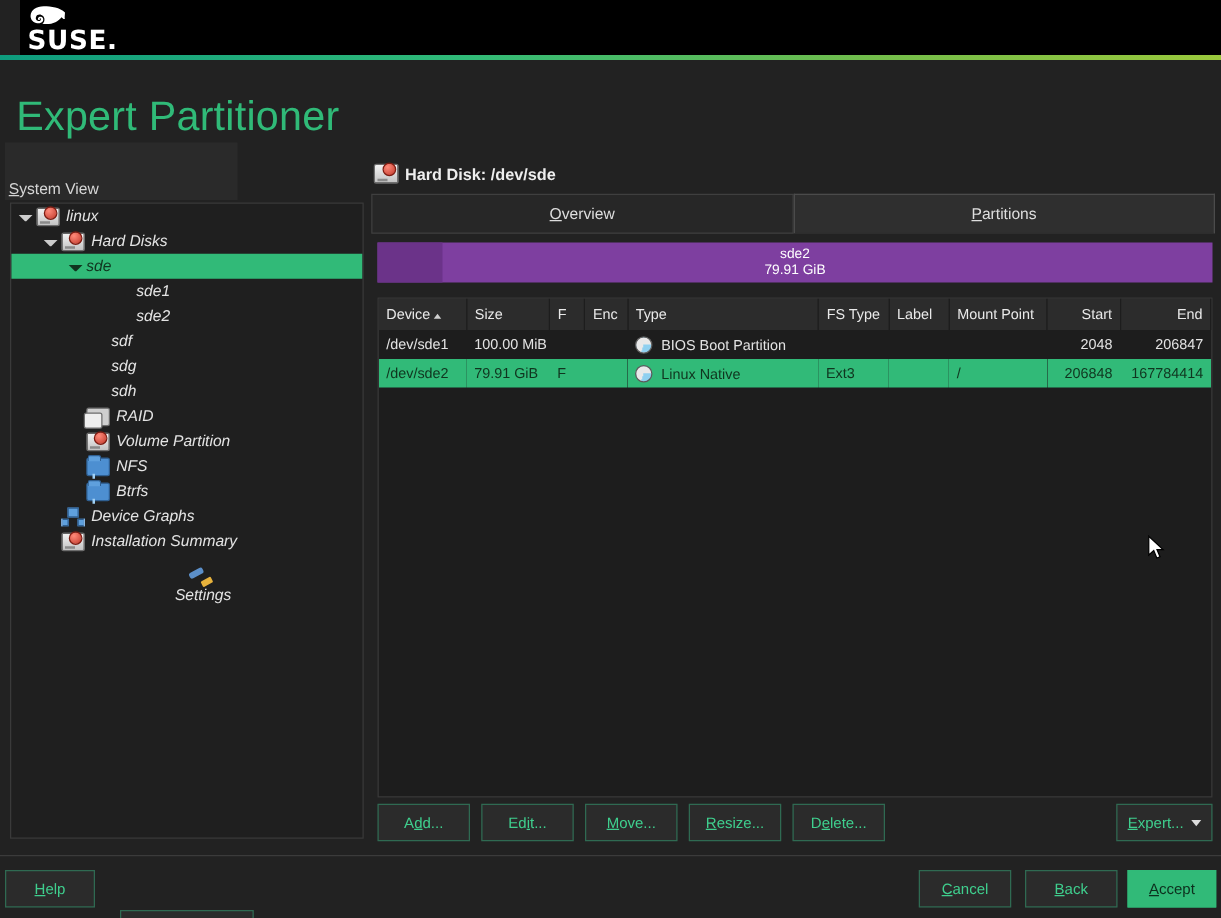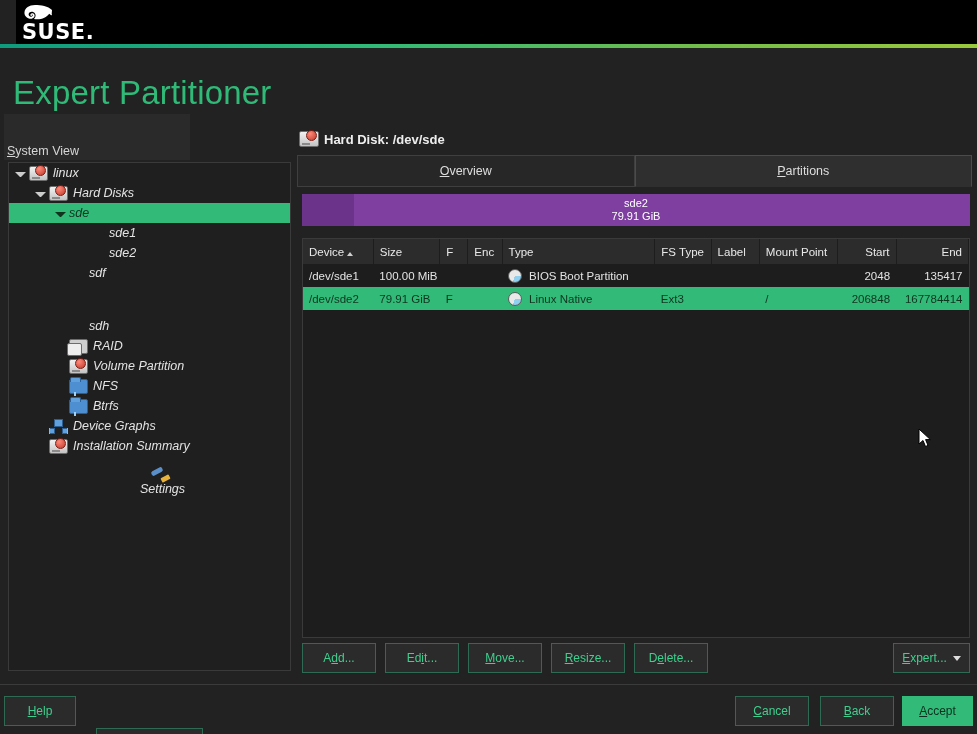--- a/index.html
+++ b/index.html
@@ -217,21 +217,25 @@
       <span>sde1</span>
     </div>
     <div class="tree-row" style="padding-left: 86px;">
       <span class="tw"></span>
       <span>sde2</span>
     </div>
     <div class="tree-row" style="padding-left: 66px;">
       <span class="tw"></span>
       <span>sdf</span>
     </div>
-    <div class="tree-row" style="padding-left: 66px; margin-top: 33px;">
+    <div class="tree-row" style="padding-left: 66px;">
+      <span class="tw"></span>
+      <span>sdg</span>
+    </div>
+    <div class="tree-row" style="padding-left: 66px;">
       <span class="tw"></span>
       <span>sdh</span>
     </div>
     <div class="tree-row" style="padding-left: 46px;">
       <span class="tw"></span>
       <span class="ic ic-raid"></span>
       <span>RAID</span>
     </div>
     <div class="tree-row" style="padding-left: 46px;">
       <span class="tw"></span>
@@ -322,21 +326,21 @@
         <tr class="">
           <td>/dev/sde1</td>
           <td>100.00 MiB</td>
           <td></td>
           <td></td>
           <td><span class="pieic"></span><span style="margin-left: 7px;">BIOS Boot Partition</span></td>
           <td></td>
           <td></td>
           <td></td>
           <td class="num">2048</td>
-          <td class="num">135417</td>
+          <td class="num">206847</td>
         </tr>
         <tr class="selrow">
           <td>/dev/sde2</td>
           <td>79.91 GiB</td>
           <td>F</td>
           <td></td>
           <td><span class="pieic"></span><span style="margin-left: 7px;">Linux Native</span></td>
           <td>Ext3</td>
           <td></td>
           <td>/</td>

